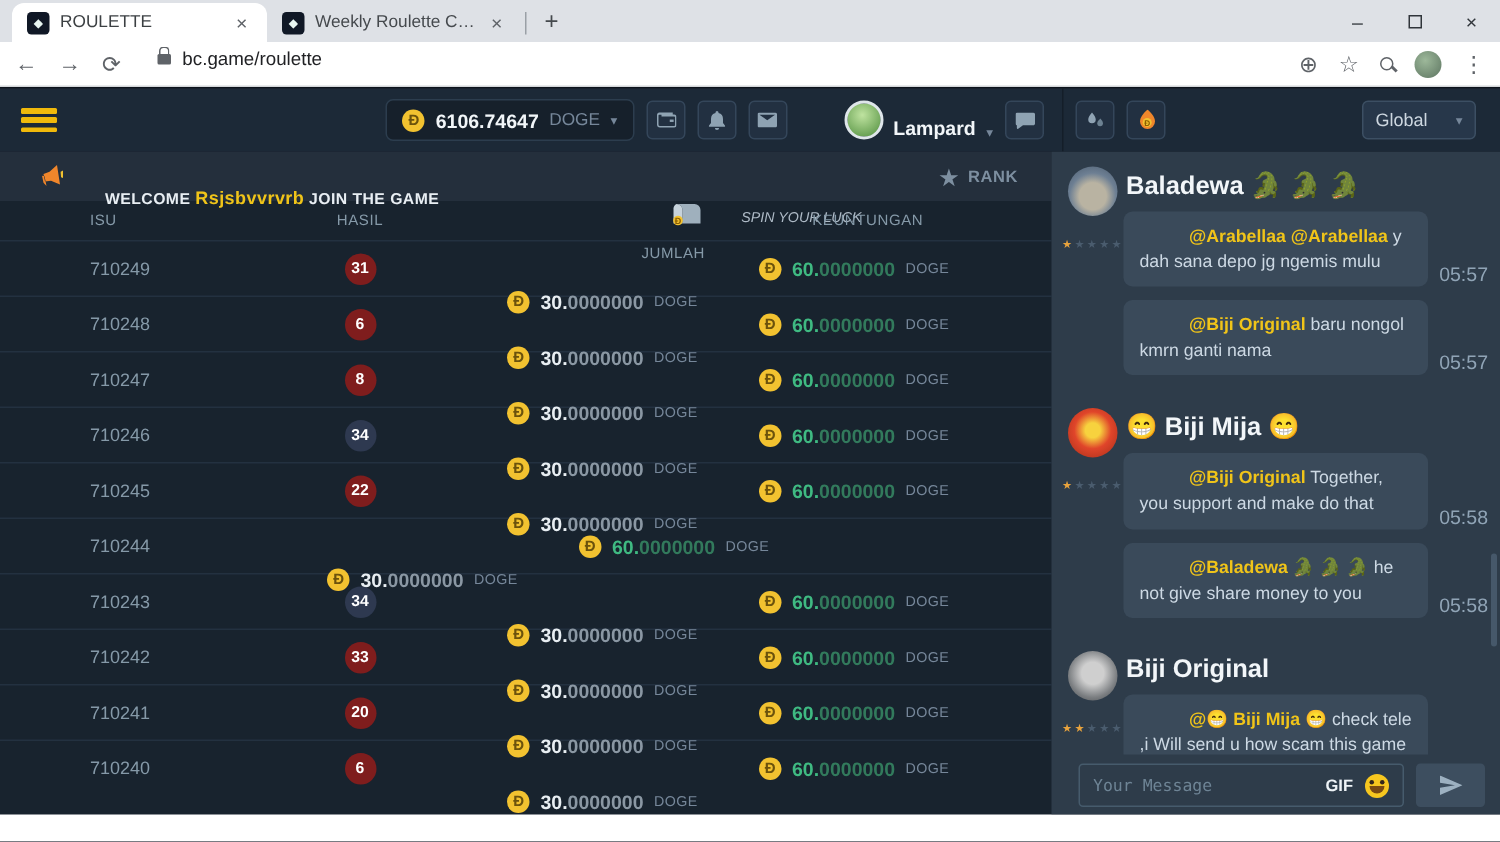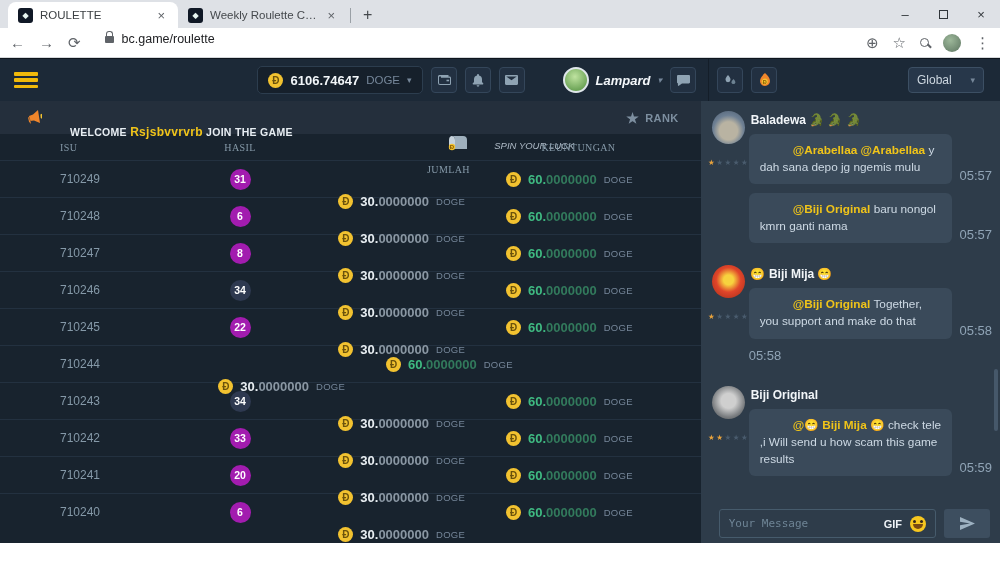--- a/index.html
+++ b/index.html
@@ -35,72 +35,72 @@
   .hm { width:708px; display:flex; align-items:center; padding:0 12px 0 14px; }
   .hc { flex:1; display:flex; align-items:center; padding:0 16px 0 8px; border-left:1px solid #141e29; }
   .hamburger { width:24px; height:16px; display:flex; flex-direction:column; justify-content:space-between; }
   .hamburger span { display:block; height:3.5px; background:#f0b90b; border-radius:1px; }
   .balance-pill { margin-left:auto; display:flex; align-items:center; gap:7px; height:28px; padding:0 10px; background:#16202b; border:1px solid #2c3d4e; border-radius:5px; }
   .coin { width:15px; height:15px; min-width:15px; border-radius:50%; background:#f2c230; color:#6b520c; font-size:10px; font-weight:bold; display:flex; align-items:center; justify-content:center; }
   .bal { color:#f2f6f9; font-weight:bold; font-size:13px; }
   .bal-cur { color:#76879a; font-size:11.5px; }
   .caret { color:#76879a; font-size:9px; }
   .icon-btn { width:26px; height:26px; border:1px solid #34465a; border-radius:4px; background:#223041; display:flex; align-items:center; justify-content:center; margin-left:8px; }
-  .user { display:flex; align-items:center; gap:7px; margin-left:38px;font-style:italic; }
+  .user { display:flex; align-items:flex-end; gap:7px; margin-left:38px; }
   .user-avatar { width:26px; height:26px; border-radius:50%; border:2px solid #dfe6ea; background:radial-gradient(circle at 45% 35%, #bfe3a0, #4e8d3c); }
   .user-name { color:#f2f6f9; font-weight:bold; font-size:13px; }
   .room-select { margin-left:auto; width:76px; height:26px; border:1px solid #3c4f63; border-radius:4px; background:#27374a; display:flex; align-items:center; justify-content:space-between; padding:0 8px; color:#cdd7e0; font-size:12px; }
 
   
   .content { flex:1; display:flex; overflow:hidden; }
   .main { width:708px; display:flex; flex-direction:column; }
   .banner { height:33px; background:#242f3c; display:flex; align-items:center; padding:0 22px 0 24px; gap:10px; flex:none; }
   .welcome { font-size:10.5px; font-weight:bold; color:#e8eef3; letter-spacing:.3px; margin-left:18px;margin-top:28px; }
   .welcome .pname { color:#f0c419; font-size:12px; }
   .tasks { margin-left:auto; display:flex; align-items:flex-end; gap:24px; }
   .tasks-txt { font-style:italic; line-height:1.1; }
   .tasks-txt .t1 { color:#eef3f7; font-weight:bold; font-size:12px; display:block; }
   .tasks-txt .t2 { color:#aebac6; font-size:9.5px; display:block;margin-top:45px; }
   .rank { display:flex; align-items:center; gap:6px; margin-left:42px; color:#7d8fa0; font-size:11px; font-weight:bold; letter-spacing:.4px; }
   .rank .star { font-size:14px; }
 
   
   .table { flex:1; padding:0 0 0 0; }
   .trow, .thead { display:flex; align-items:center; padding-left:60px; padding-right:40px; }
-  .thead { height:26px; font-size:10px; color:#8599a8; letter-spacing:.4px;font-family:Liberation Serif, serif; }
+  .thead { height:26px; font-size:10px; color:#8599a8; letter-spacing:.4px; }
   .trow { height:37px; border-top:1px solid #233140; font-size:12px; }
   .c-id { width:120px; color:#8599a8; }
   .c-res { width:120px; display:flex; justify-content:center; }
   .c-amt { width:170px; display:flex; justify-content:flex-end; align-items:center; gap:7px;margin-top:44px; }
   .c-pro { width:145px; margin-left:36px; display:flex; justify-content:flex-start; align-items:center; gap:7px; }
   .thead .c-amt { justify-content:flex-end; }
   .thead .c-pro { justify-content:center; }
   .badge { min-width:21px; height:21px; padding:0 4px; border-radius:50%; display:flex; align-items:center; justify-content:center; color:#fff; font-size:10.5px; font-weight:bold; }
-  .badge.red { background:#a21caf; }
+  .badge.red { background:#7f1d1d; }
   .badge.black { background:#2e3950; }
   .num { font-weight:bold; font-size:13px; color:#e8eef2; }
   .num .frac { color:#8a97a3; }
   .num.profit { color:#3fba82; }
   .num.profit .frac { color:#327a5c; }
   .doge-lbl { font-size:9.5px; color:#76879a; letter-spacing:.3px; width:34px; }
 
   
   .chat { flex:1; background:#2e3c4a; display:flex; flex-direction:column; position:relative; }
   .chat-messages { flex:1; overflow:hidden; padding:10px 8px 0 8px; }
   .cgroup { display:flex; margin-bottom:13px; }
   .cg-left { width:40px; display:flex; flex-direction:column; align-items:center; flex:none; }
   .cavatar { width:33px; height:33px; border-radius:50%; }
   .cavatar.photo-house { background:radial-gradient(circle at 50% 60%, #b9b3a2 0 35%, #6d7f93 60%, #4a5a6c); }
   .cavatar.red-dragon { background:radial-gradient(circle at 50% 45%, #f7d23e 0 20%, #e0452a 50%, #a32c18); }
   .cavatar.photo-bw { background:radial-gradient(circle at 50% 45%, #cfcfcf 0 30%, #7c7f82 65%, #3f4347); }
   .rating { margin-top:14px; font-size:7.5px; letter-spacing:1.5px; white-space:nowrap; }
   .rating .on { color:#e8a33d; }
   .rating .off { color:#4a5c6e; }
   .cg-right { flex:1; min-width:0; }
-  .cname { color:#f2f6f9; font-weight:bold; font-size:12px; margin:2px 0 7px 2px; }
+  .cname { color:#f2f6f9; font-weight:bold; font-size:17px; margin:2px 0 7px 2px; }
   .cmsg-row { display:flex; align-items:flex-end; gap:7px; margin-bottom:9px; }
   .bubble { background:#3a4a5a; border-radius:6px; padding:8px 11px; font-size:11.8px; line-height:1.45; color:#cdd9e4; max-width:208px; }
   .bubble .mention { color:#f0c419; font-weight:bold;margin-left:33px; }
   .ctime { color:#90a4b6; font-size:13px; padding-bottom:1px; flex:none; }
   .chat-scroll { position:absolute; right:2px; top:268px; width:4px; height:62px; border-radius:2px; background:#46586a; }
   .chat-input-row { flex:none; display:flex; gap:8px; padding:6px 10px 5px 6px; align-items:center;margin-left:12px; }
   .msg-field { flex:1; height:29px; border:1px solid #465b6c; border-radius:3px; display:flex; align-items:center; padding:0 9px; gap:8px; }
   .msg-field input { flex:1; min-width:0; background:transparent; border:none; outline:none; color:#c7d4df; font-family:"DejaVu Sans Mono", monospace; font-size:11px; }
   .msg-field input::placeholder { color:#6e8495; }
   .gif { color:#eef3f7; font-weight:bold; font-size:11px; }
@@ -438,20 +438,21 @@
                 <div class="cavatar red-dragon"></div>
                 <div class="rating"><span class="on">★</span><span class="off">★</span><span class="off">★</span><span class="off">★</span><span class="off">★</span></div>
               </div>
               <div class="cg-right">
                 <div class="cname">😁 Biji Mija 😁</div>
                 <div class="cmsg-row">
                   <div class="bubble"><span class="mention">@Biji Original</span> Together, you support and make do that</div>
                   <span class="ctime">05:58</span>
                 </div>
                 <div class="cmsg-row">
+                  <div class="bubble"><span class="mention">@Baladewa 🐊 🐊 🐊</span> he not give share money to you</div>
                   <span class="ctime">05:58</span>
                 </div>
               </div>
             </div>
             <div class="cgroup">
               <div class="cg-left">
                 <div class="cavatar photo-bw"></div>
                 <div class="rating"><span class="on">★</span><span class="on">★</span><span class="off">★</span><span class="off">★</span><span class="off">★</span></div>
               </div>
               <div class="cg-right">

